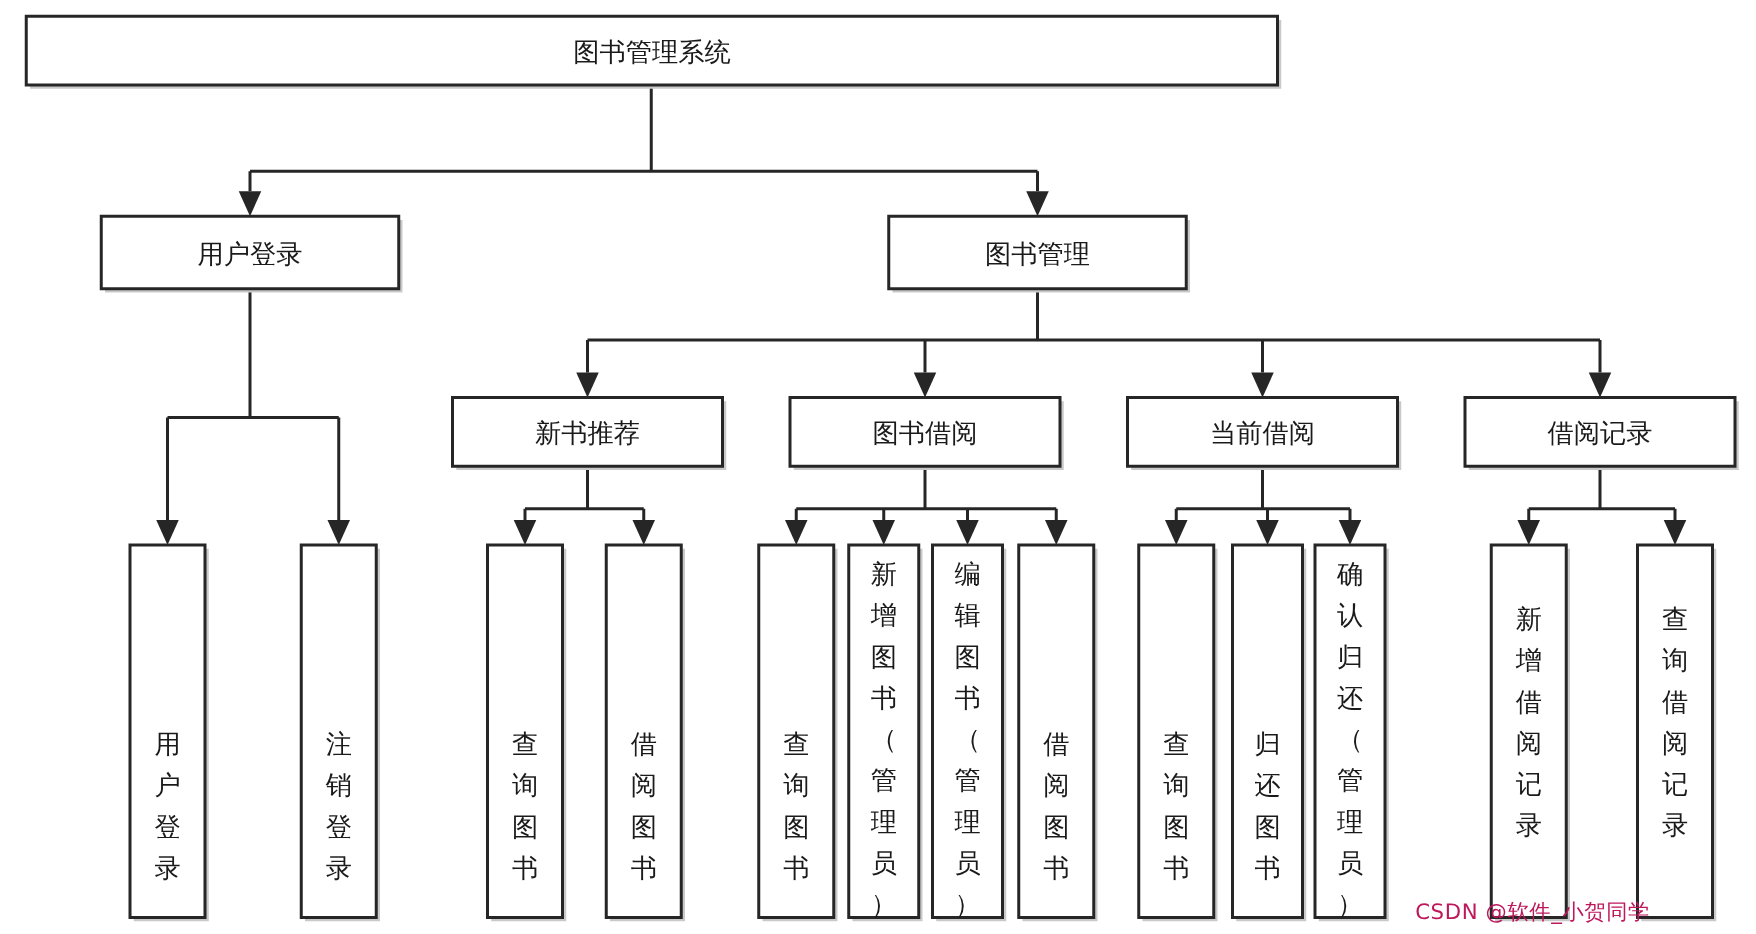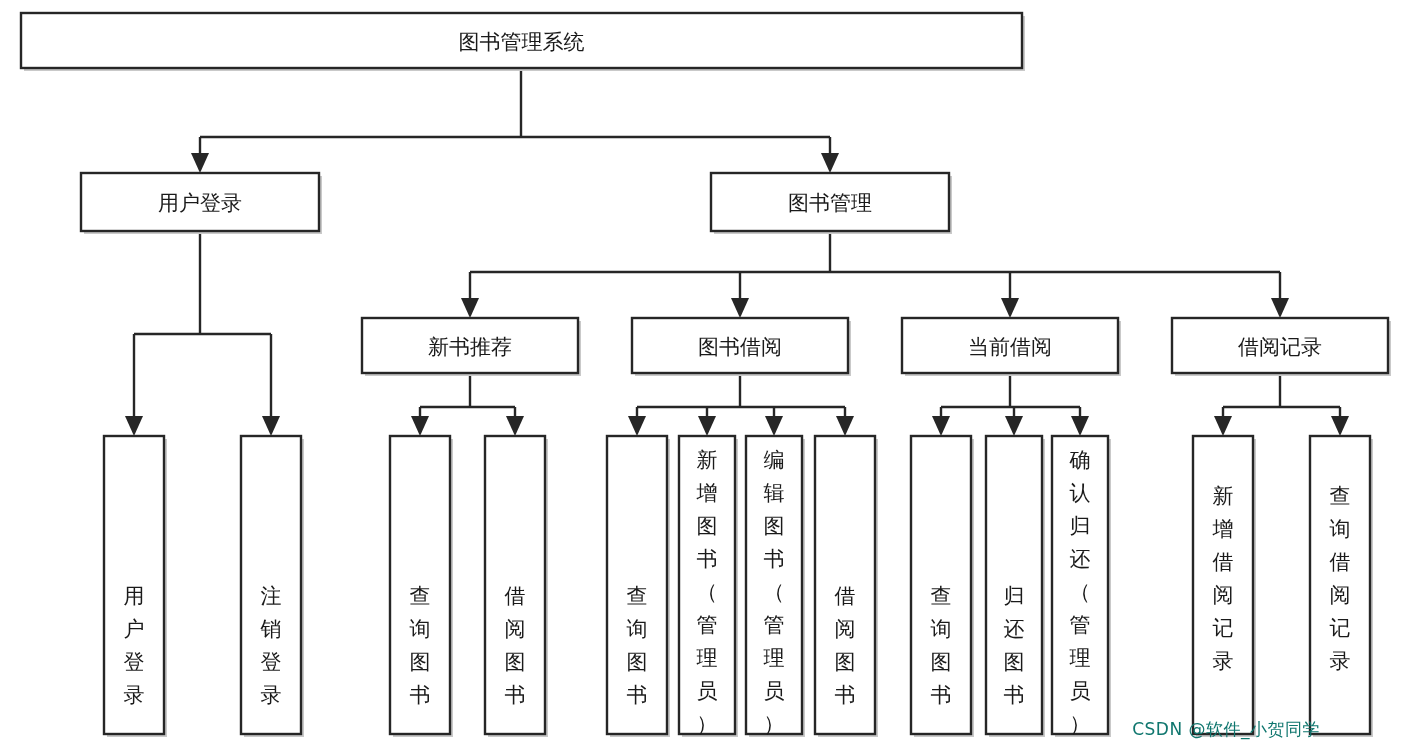--- a/index.html
+++ b/index.html
@@ -59,21 +59,21 @@
   .arrow-head {
     fill: #262626;
     stroke: none;
   }
   .watermark {
     position: absolute;
     right: 8px;
     bottom: 6px;
     font-family: "DejaVu Sans", "Liberation Sans", sans-serif;
     font-size: 17px;
-    color: #0f766e;
+    color: #be185d;
     white-space: nowrap;
     letter-spacing: 0.5px;
   }
 </style>
 </head>
 <body>
 
 <div id="diagram-root">
   <svg class="flow" viewBox="0 0 1405 747" xmlns="http://www.w3.org/2000/svg">
     <g id="connector-layer">

